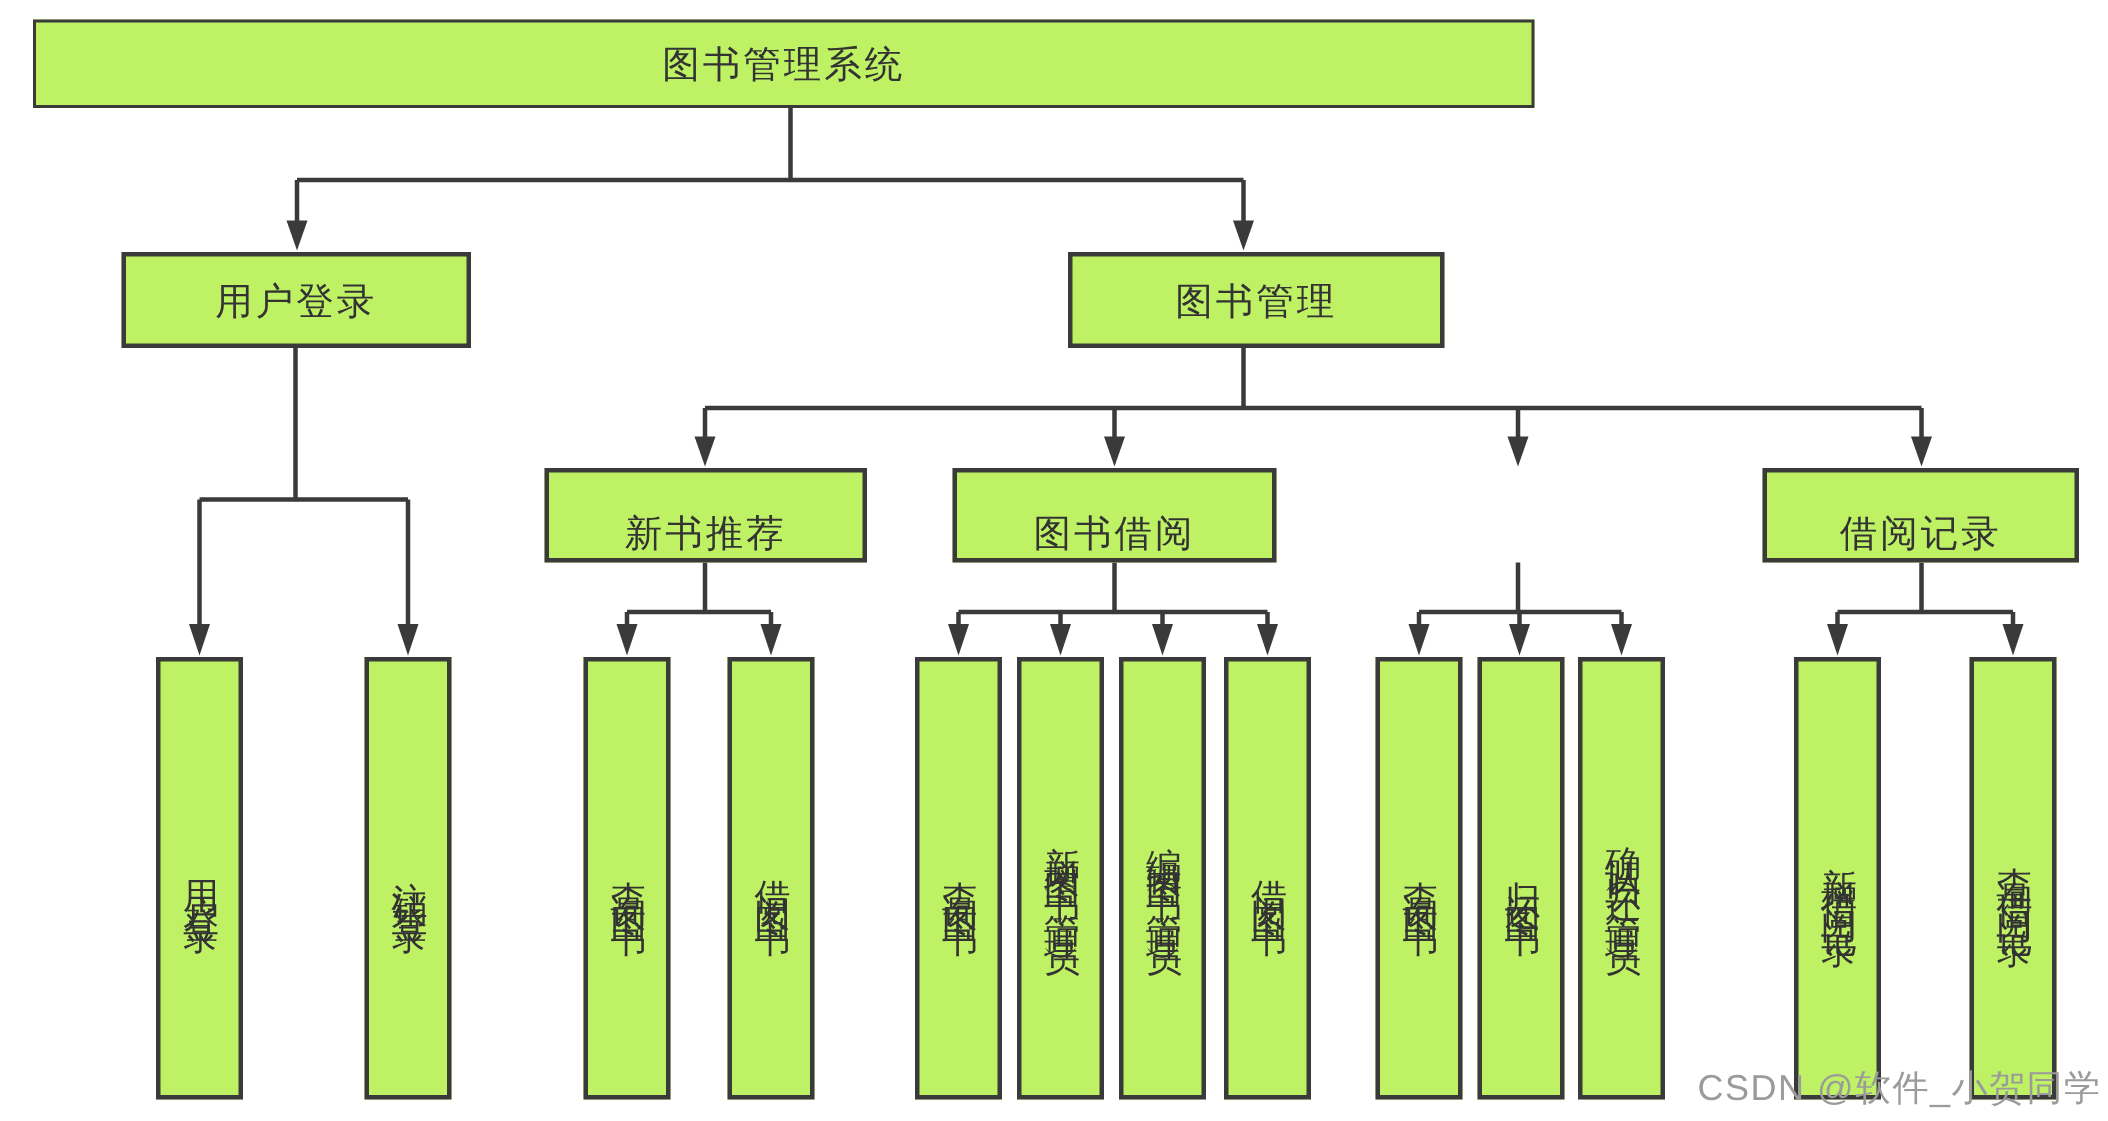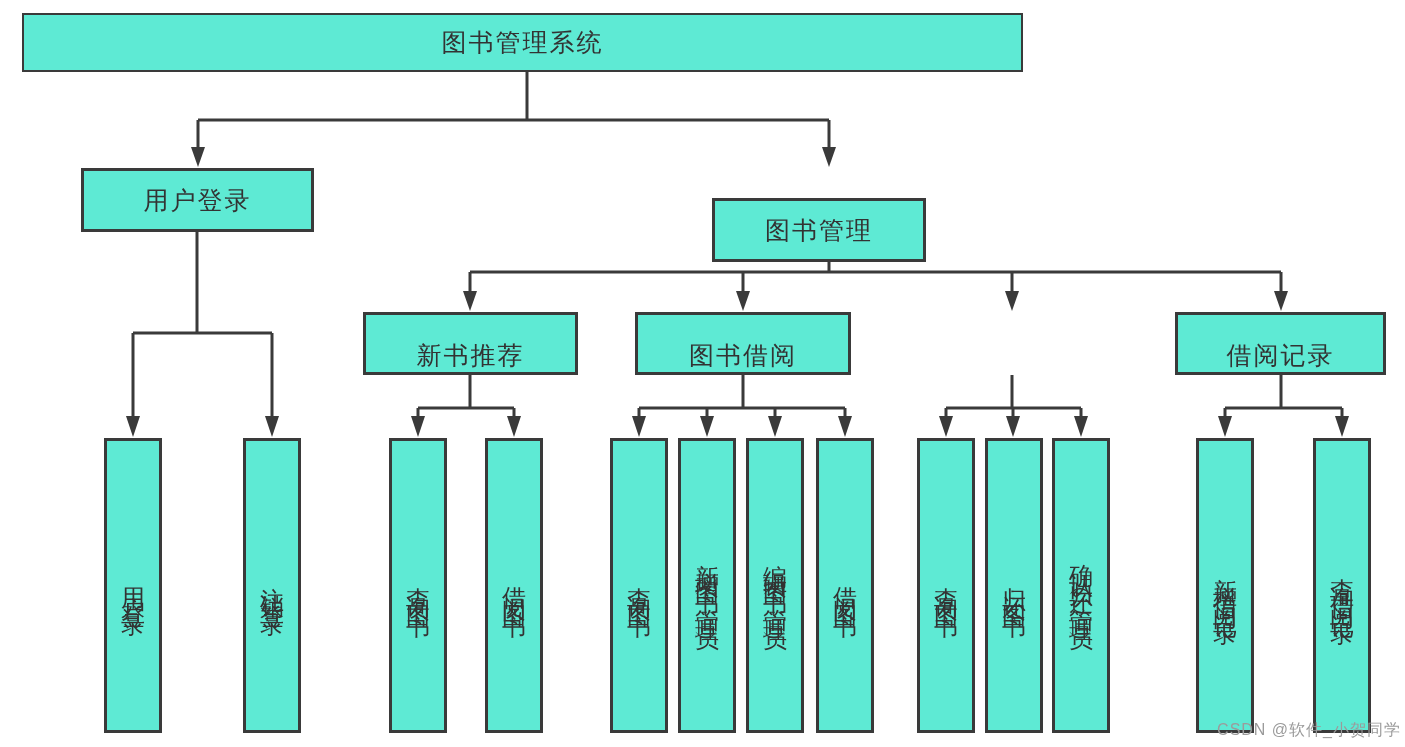--- a/index.html
+++ b/index.html
@@ -2,28 +2,28 @@
 <html><head>
 <meta charset="utf-8">
 <style>
   html,body{margin:0;padding:0;background:#fff;}
   .canvas{
     position:relative;width:1405px;height:747px;background:#ffffff;
     font-family:"Liberation Sans","DejaVu Sans",sans-serif;overflow:hidden;
   }
   .wires{position:absolute;left:0;top:0;pointer-events:none;}
   .node{
-    position:absolute;box-sizing:border-box;background:#5eead4;
+    position:absolute;box-sizing:border-box;background:#bef264;
     border:3px solid #3a3a3a;color:#333333;
     display:flex;align-items:center;justify-content:center;
     font-size:25px;letter-spacing:2px;white-space:nowrap;
   }
   .n-root{left:22px;top:13px;width:1001px;height:59px;border-width:2px;}
   .n-login{left:81px;top:168px;width:233px;height:64px;}
-  .n-mgmt{left:712px;top:168px;width:214px;height:64px;margin-top:30px;}
+  .n-mgmt{left:712px;top:168px;width:251px;height:64px;}
   .l3{top:312px;height:63px;align-items:flex-end;}
   .n-l3-0{left:363px;width:215px;}
   .n-l3-1{left:635px;width:216px;font-family:Liberation Serif, serif;}
   .n-l3-2{left:905px;width:214px;}
   .n-l3-3{left:1175px;width:211px;}
   .leaf{
     top:438px;height:295px;width:58px;
     writing-mode:vertical-rl;font-size:24px;letter-spacing:9px;line-height:1;
   }
   .n-leaf-0{left:104px;}
@@ -34,21 +34,21 @@
   .n-leaf-5{left:678px;}
   .n-leaf-6{left:746px;}
   .n-leaf-7{left:816px;}
   .n-leaf-8{left:917px;}
   .n-leaf-9{left:985px;}
   .n-leaf-10{left:1052px;}
   .n-leaf-11{left:1196px;}
   .n-leaf-12{left:1313px;}
   .watermark{
     position:absolute;right:4px;bottom:6px;z-index:5;
-    color:#9b9b9b;font-size:16px;letter-spacing:1px;
+    color:#9b9b9b;font-size:24px;letter-spacing:1px;
   }
 </style>
 </head>
 <body>
 
 <div class="canvas">
 
   <svg class="wires" width="1405" height="747" viewBox="0 0 1405 747">
     <path fill="none" stroke="#3a3a3a" stroke-width="3" d="
       M527 72 V120 M198 120 H829 M198 120 V150 M829 120 V150

